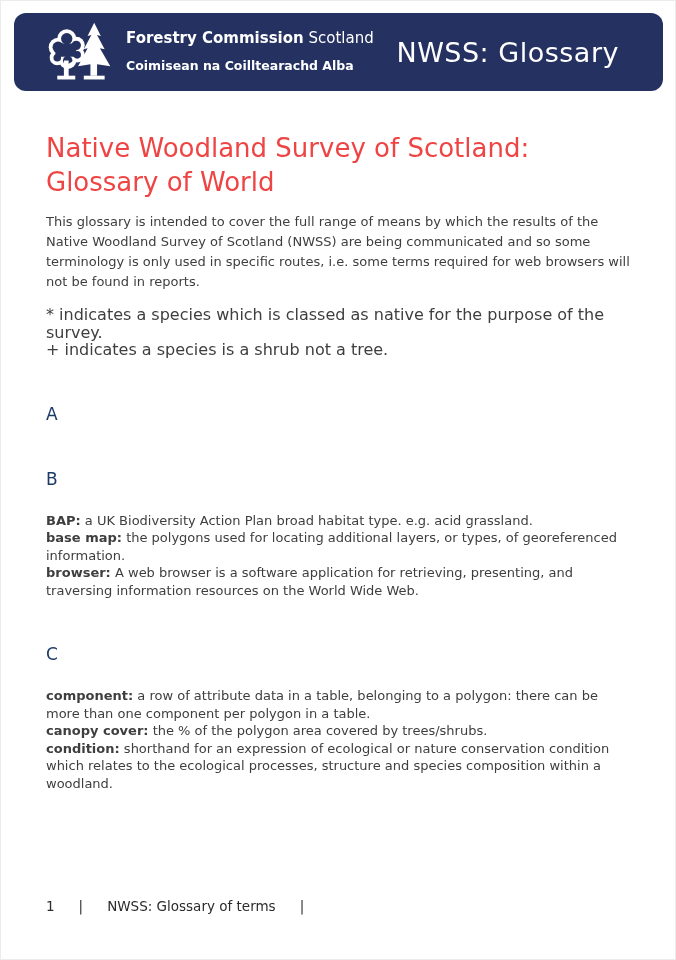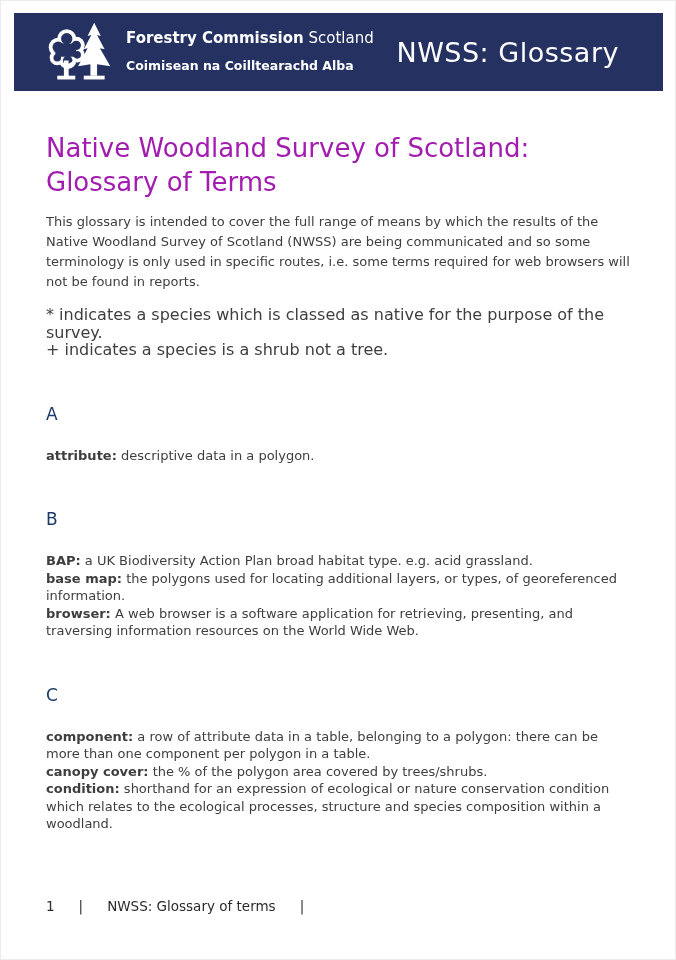--- a/index.html
+++ b/index.html
@@ -13,21 +13,21 @@
   .page {
     position: absolute; inset: 0;
     background: #ffffff;
     border: 1px solid #ececec;
   }
   
   .banner {
     position: absolute;
     left: 13px; top: 12px; right: 12px; height: 78px;
     background: #243161;
-    display: flex; align-items: center;
+    display: flex; align-items: center; border-radius: 12px;
   }
   .logo-group {
     display: flex; align-items: center;
     margin-left: 30px;
   }
   .logo-mark { width: 72px; height: 64px; flex: 0 0 auto; }
   .logo-text { margin-left: 10px; color: #ffffff; line-height: 1.15; }
   .logo-line1 { font-size: 15px; white-space: nowrap; }
   .logo-line1 .org-bold { font-weight: bold; }
   .logo-line1 .org-regular { font-weight: normal; }
@@ -41,21 +41,21 @@
     letter-spacing: 0.5px;
   }
   
   .content {
     position: absolute;
     left: 45px; right: 44px; top: 90px;
     color: #3e3e3e;
   }
   .doc-title {
     margin-top: 40px;
-    color: #a21caf;
+    color: #ef4444;
     font-size: 26px;
     font-weight: normal;
     line-height: 34px;
   }
   .intro {
     margin-top: 13px;
     font-size: 13px;
     line-height: 20px;
   }
   .h2-heading {
@@ -141,38 +141,32 @@
       </div>
     </div>
     <div class="banner-spacer"></div>
     <div class="banner-title">NWSS: Glossary</div>
   </div>
 
   <div class="content">
 
     <h1 class="doc-title">
       <div>Native Woodland Survey of Scotland:</div>
-      <div>Glossary of Terms</div>
+      <div>Glossary of World</div>
     </h1>
 
     <p class="intro">This glossary is intended to cover the full range of means by which the results of the Native Woodland Survey of Scotland (NWSS) are being communicated and so some terminology is only used in specific routes, i.e. some terms required for web browsers will not be found in reports.</p>
 
 
     <div class="symbols-block">
       <div>* indicates a species which is classed as native for the purpose of the survey.</div>
       <div>+ indicates a species is a shrub not a tree.</div>
     </div>
 
     <h3 class="letter-heading">A</h3>
-    <div class="entries">
-      <div class="entry">
-        <b>attribute:</b>
-        <span>descriptive data in a polygon.</span>
-      </div>
-    </div>
 
     <h3 class="letter-heading">B</h3>
     <div class="entries">
       <div class="entry">
         <b>BAP:</b>
         <span>a UK Biodiversity Action Plan broad habitat type. e.g. acid grassland.</span>
       </div>
       <div class="entry">
         <b>base map:</b>
         <span>the polygons used for locating additional layers, or types, of georeferenced information.</span>

